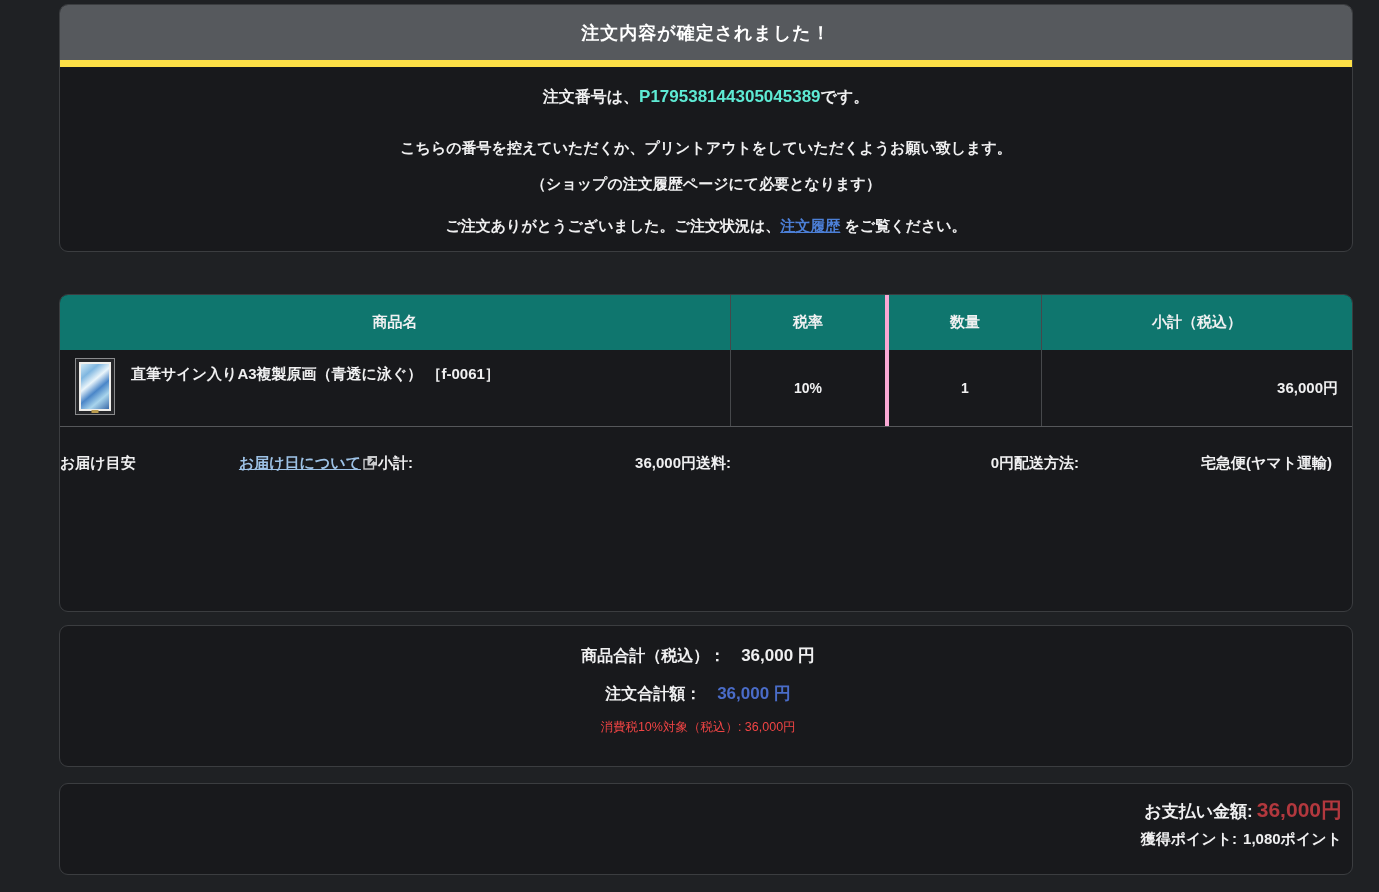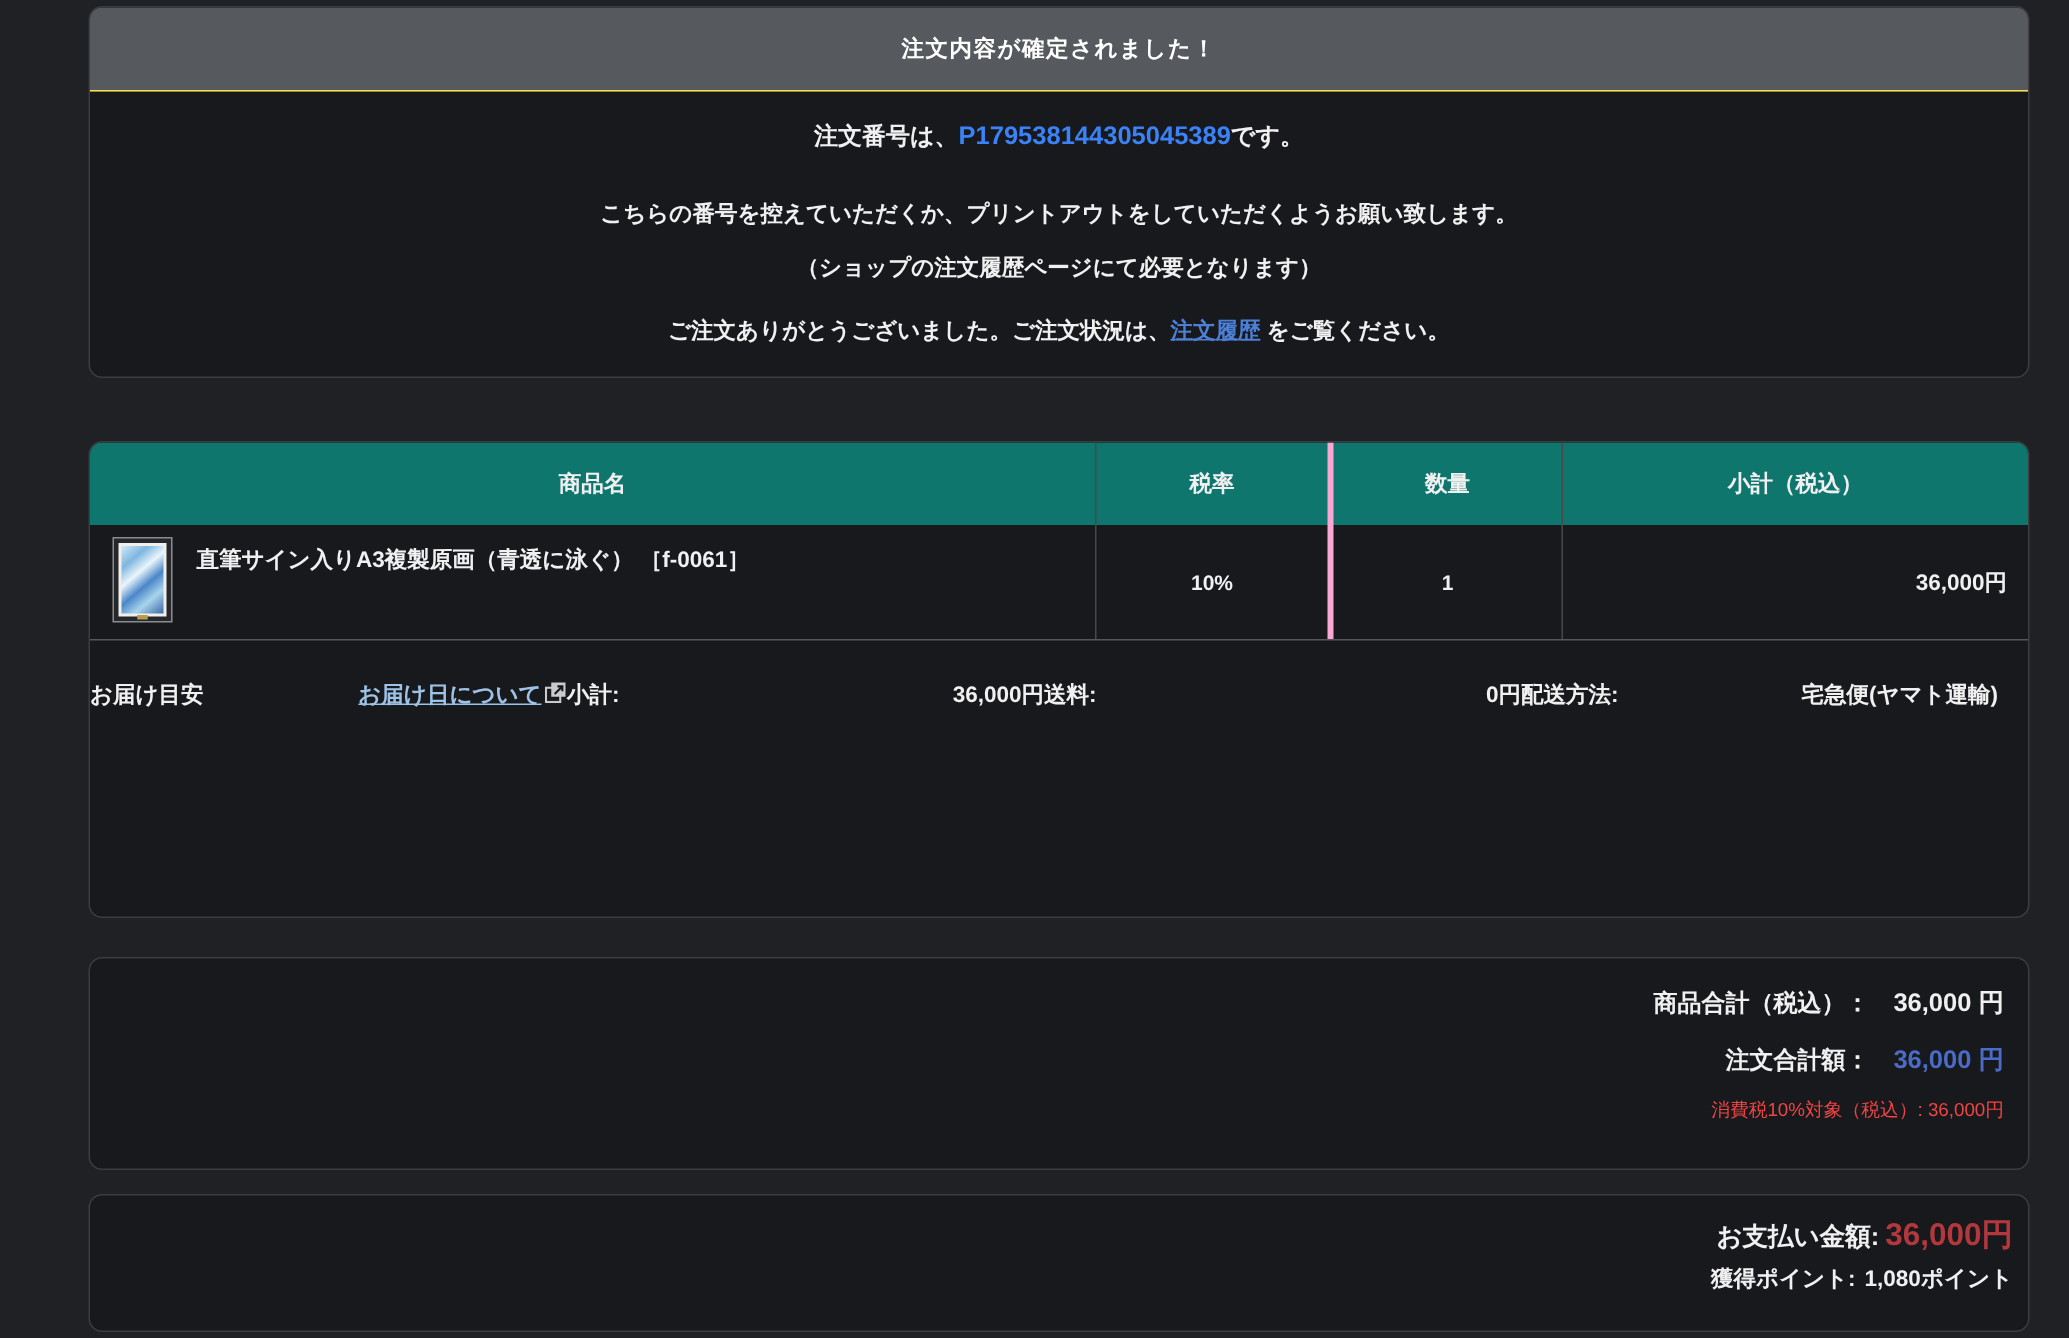--- a/index.html
+++ b/index.html
@@ -16,27 +16,27 @@
     background:#18191c;
     border:1px solid #3b3d40;
     border-radius:9px;
     box-sizing:border-box;
     overflow:hidden;
   }
 
   
   .p1 { height:248px; }
   .p1-header {
-    height:55px; background:#56595d; border-bottom:1px solid #fde047;
+    height:55px; background:#56595d; border-bottom:7px solid #fde047;
     display:flex; align-items:center; justify-content:center;
-    font-size:15px; letter-spacing:1px; color:#ffffff;
+    font-size:18px; letter-spacing:1px; color:#ffffff;
   }
   .p1-body { text-align:center; font-size:15px; }
   .order-line { margin-top:20px; font-size:16px; }
-  .order-number { color:#3b82f6; font-size:17px; }
+  .order-number { color:#5eead4; font-size:17px; }
   .note1 { margin-top:31px; }
   .note2 { margin-top:17px; }
   .thanks { margin-top:23px; }
   a.history-link { color:#4c7fd6; text-decoration:underline; cursor:pointer; }
 
   
   .p2 { margin-top:42px; height:318px; }
   .trow { display:flex; }
   .thead { height:55px; background:#0f766e; }
   .thead .cell { display:flex; align-items:center; justify-content:center; font-size:15px; }
@@ -66,21 +66,21 @@
   .p2-summary { display:flex; align-items:flex-end; padding:22px 12px 0 0; }
   .srow {
     width:318px; display:flex; justify-content:space-between; align-items:center;
     height:29px; margin-bottom:11px; font-size:15px;
   }
   .srow .sval { text-align:right; }
   a.pale-link { color:#9dc2e6; text-decoration:underline; cursor:pointer; display:inline-flex; align-items:center; }
   .ext-icon { margin-left:2px; display:inline-block; }
 
   
-  .p3 { margin-top:26px; height:142px; text-align:right; padding:18px 16px 0 0; }
+  .p3 { margin-top:13px; height:142px; text-align:center; padding:18px 16px 0 0; }
   .p3-row1 { font-size:16px; }
   .p3-row2 { font-size:16px; margin-top:15px; }
   .p3-row1 .tval, .p3-row2 .tval { margin-left:16px; font-size:17px; }
   .p3-row2 .tval { color:#4a6cc8; }
   .p3-note { font-size:12.5px; color:#ef4444; font-weight:normal; margin-top:14px; padding-right:0; }
 
   
   .p4 { margin-top:16px; height:92px; text-align:right; padding:12px 10px 0 0; }
   .p4-row1 { font-size:17px; }
   .p4-pay { color:#b2383e; font-size:21px; margin-left:4px; }

